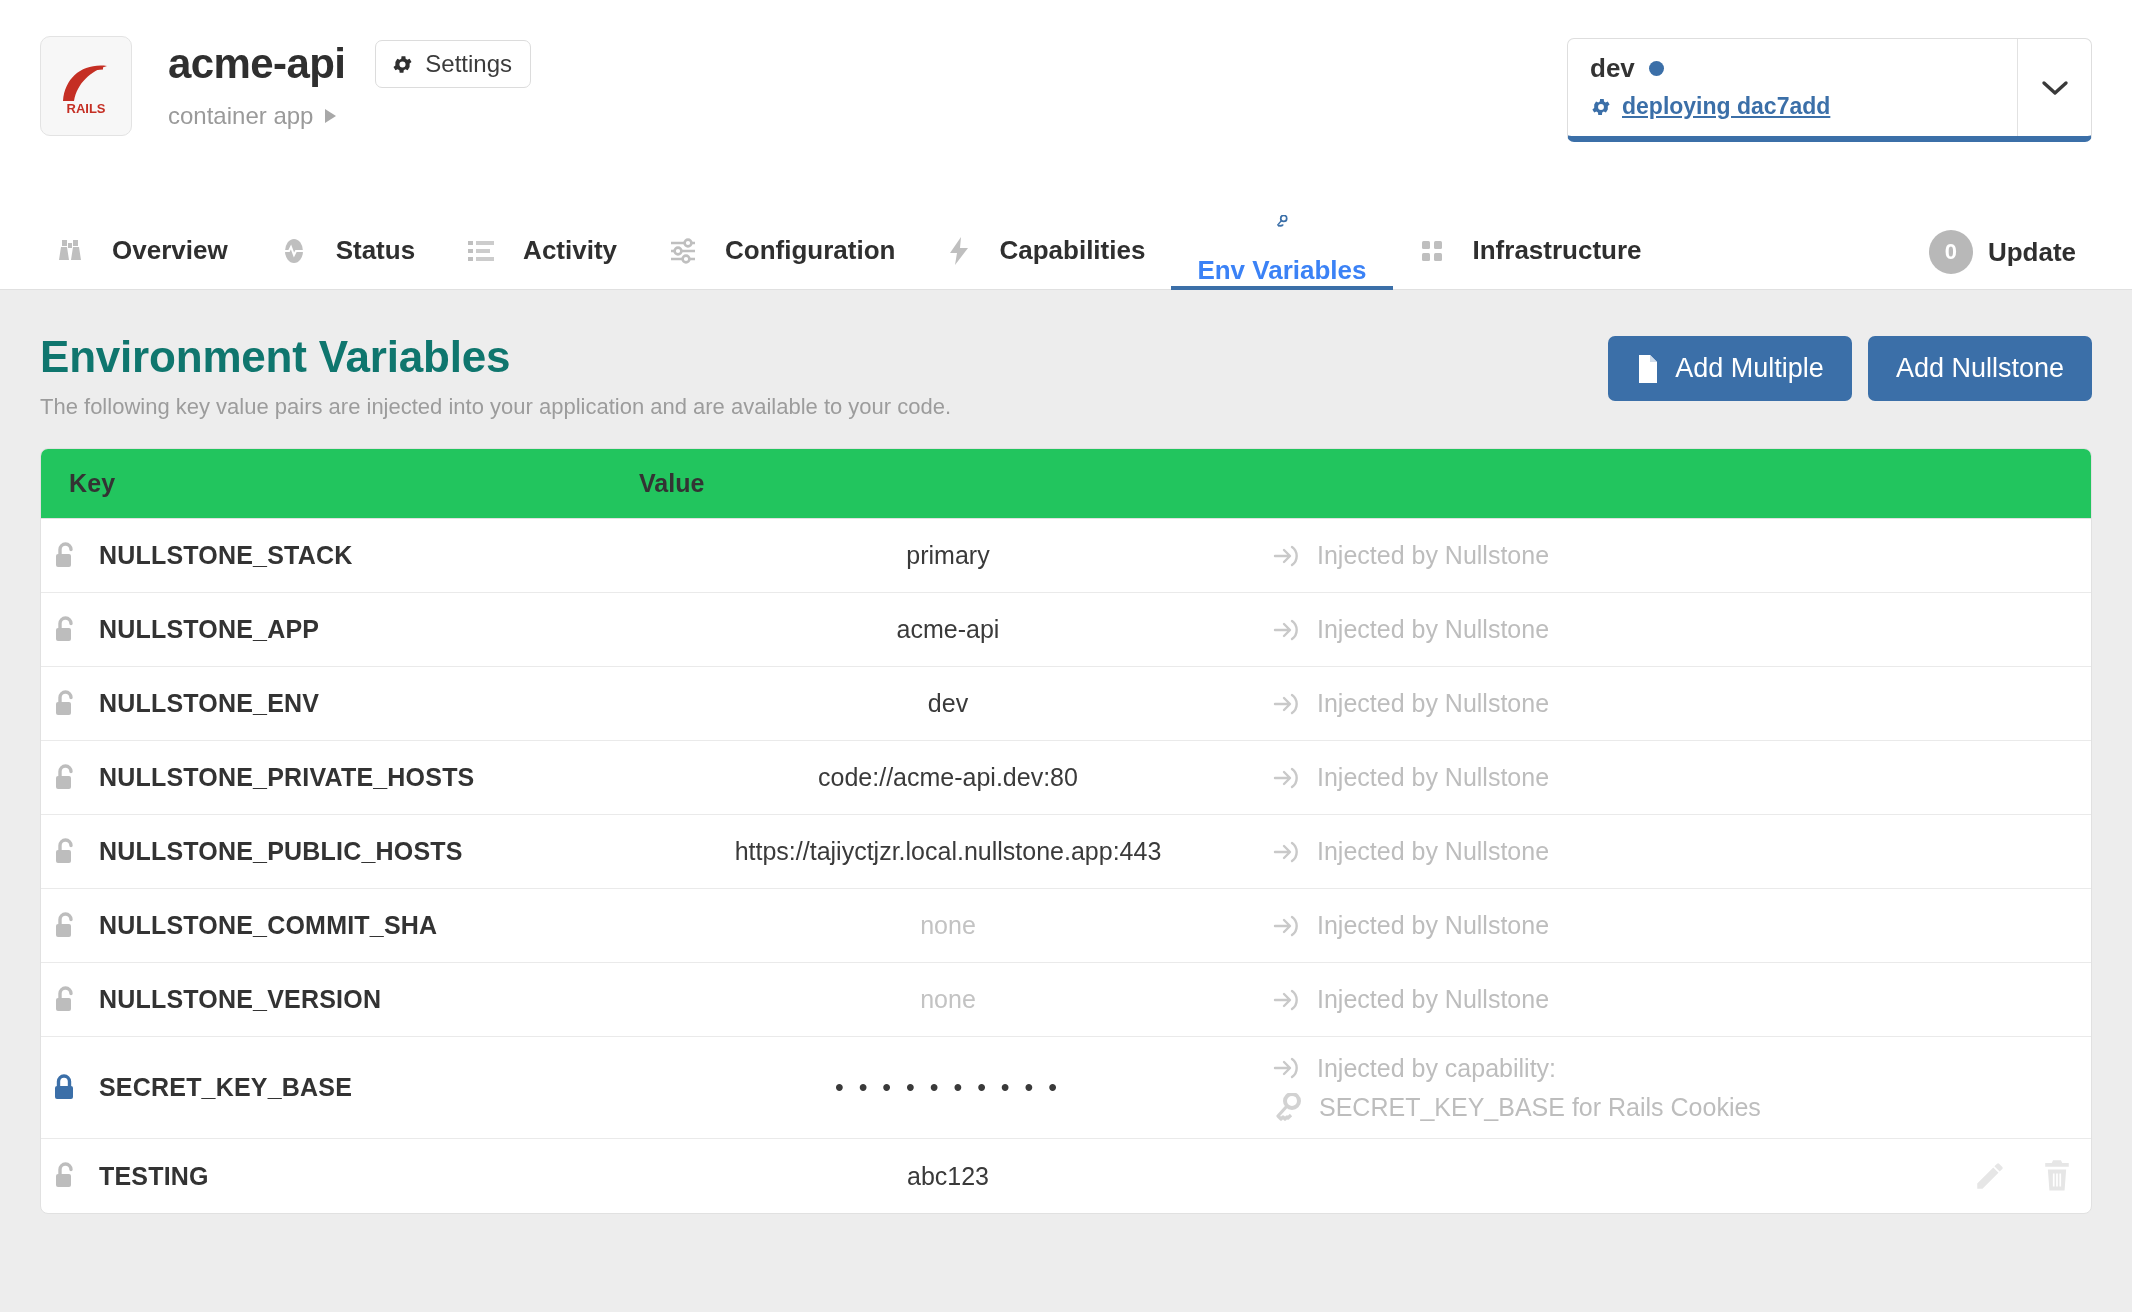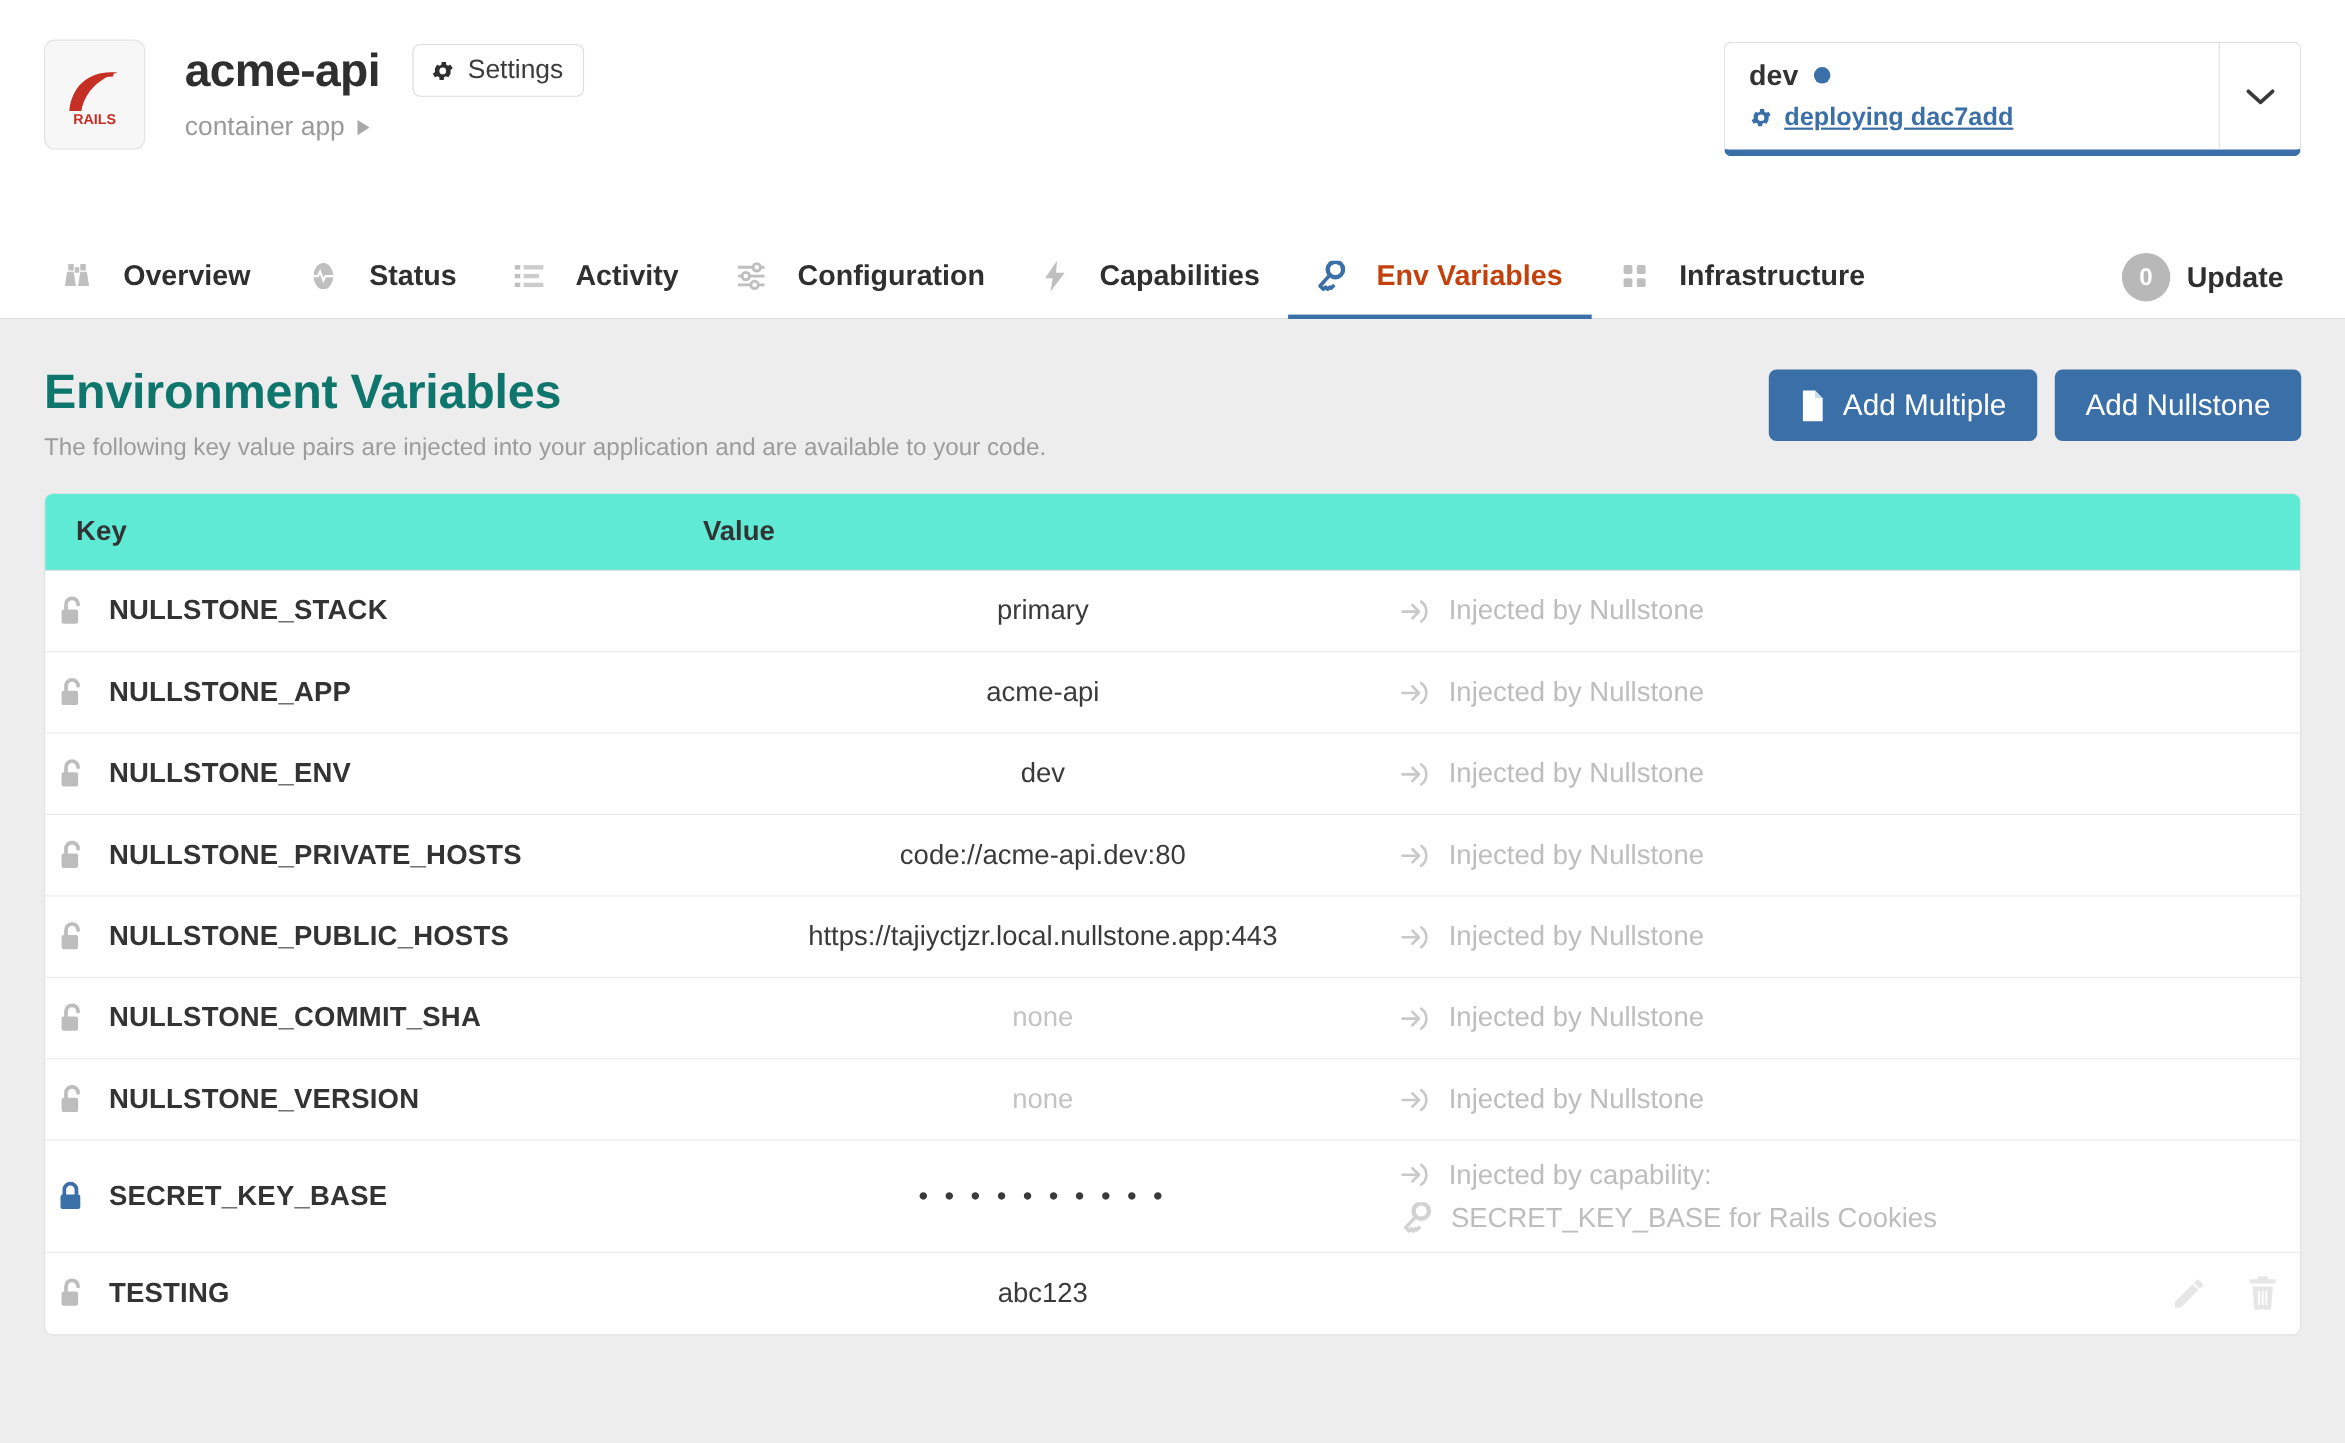--- a/index.html
+++ b/index.html
@@ -104,21 +104,21 @@
   .nav-item {
     display: flex; align-items: center; gap: 28px;
     padding: 0 26px;
     font-size: 26px; font-weight: 700; color: #2f2f2f;
     cursor: pointer;
     border-bottom: 4px solid transparent;
     margin-bottom: -1px;
     position: relative;
   }
   .nav-item:first-child { padding-left: 16px; }
-  .nav-item.active { color: #c2410c; border-bottom-color: #3b6fa8; }
+  .nav-item.active { color: #3b82f6; border-bottom-color: #3b6fa8; flex-direction: column; }
   .nav-right {
     margin-left: auto;
     display: flex; align-items: center; gap: 15px;
     padding-right: 16px;
     font-size: 26px; font-weight: 700; color: #2f2f2f;
     cursor: pointer;
   }
   .update-badge {
     width: 44px; height: 44px; border-radius: 50%;
     background: #b8b8b8; color: #fff;
@@ -159,21 +159,21 @@
   
   .var-table {
     margin-top: 28px;
     background: #fff;
     border: 1px solid #e1e1e1;
     border-radius: 8px;
     overflow: hidden;
   }
   .vt-head {
     display: flex;
-    background: #5eead4;
+    background: #22c55e;
     border-bottom: 1px solid #e1e1e1;
     padding: 20px 28px;
   }
   .vt-head .c-key { width: 570px; font-size: 25px; font-weight: 700; color: #333; }
   .vt-head .c-val { flex: 1; font-size: 25px; font-weight: 700; color: #333; }
   .vt-row {
     display: flex; align-items: center;
     padding: 0 12px;
     min-height: 74px;
     border-bottom: 1px solid #eaeaea;

